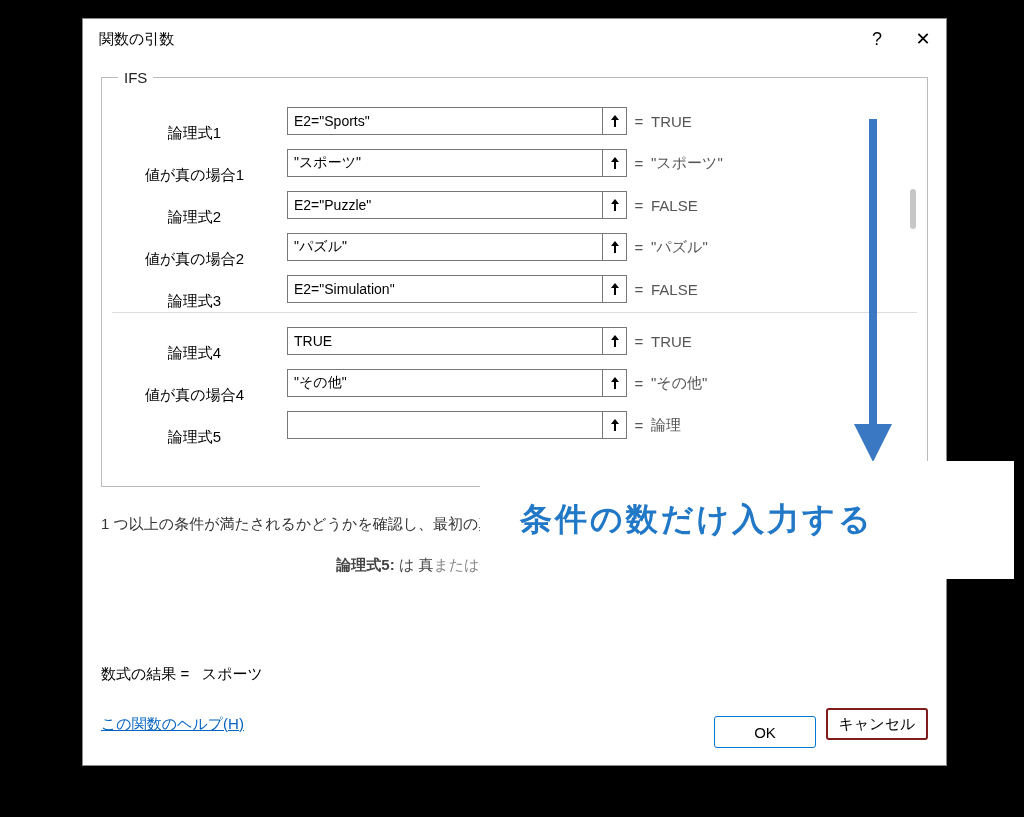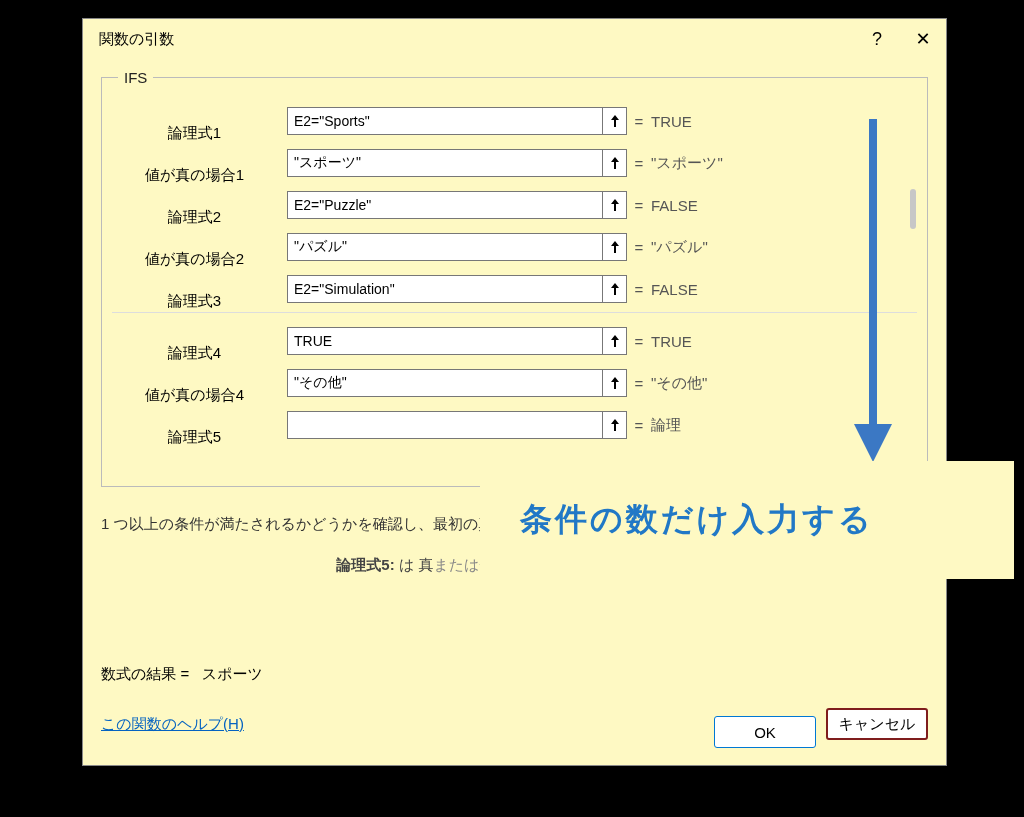--- a/index.html
+++ b/index.html
@@ -11,21 +11,21 @@
       height: 817px;
       position: relative;
       overflow: hidden;
     }
     .dialog {
       position: absolute;
       left: 82px;
       top: 18px;
       width: 865px;
       height: 748px;
-      background: #fef9c3;
+      background: #ffffff;
       border: 1px solid #888;
       display: flex;
       flex-direction: column;
     }
     .titlebar {
       height: 40px;
       display: flex;
       align-items: center;
       padding-left: 16px;
       font-size: 15px;
@@ -150,21 +150,21 @@
       top: 478px;
       font-size: 15px;
       color: #a8a8a8;
     }
     .annotation {
       position: absolute;
       left: 480px;
       top: 461px;
       width: 534px;
       height: 118px;
-      background: #fef9c3;
+      background: #ffffff;
       display: flex;
       align-items: center;
       padding-left: 40px;
     }
     .annotation-text {
       color: #2178c6;
       font-size: 32px;
       font-weight: bold;
       letter-spacing: 3px;
     }

